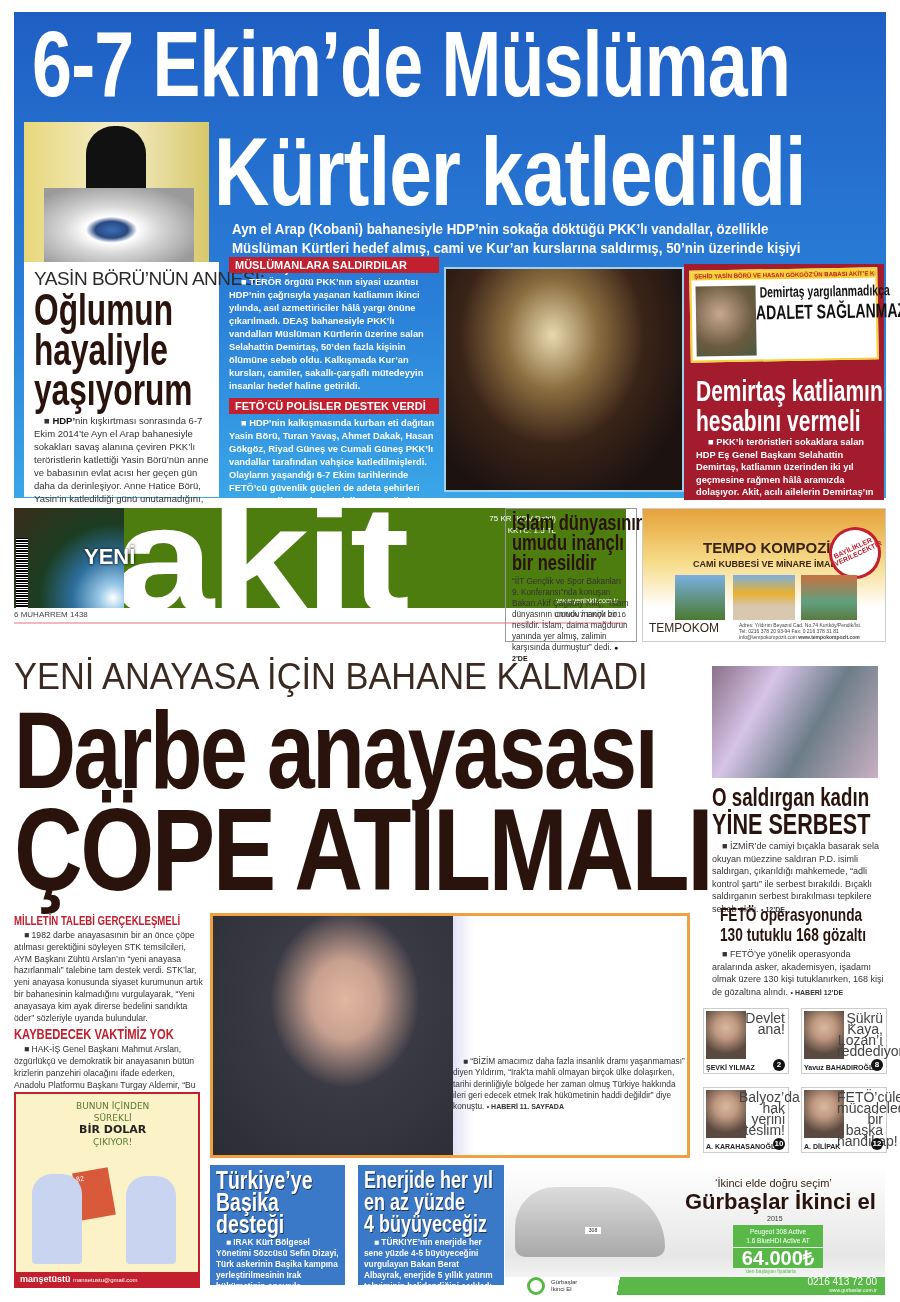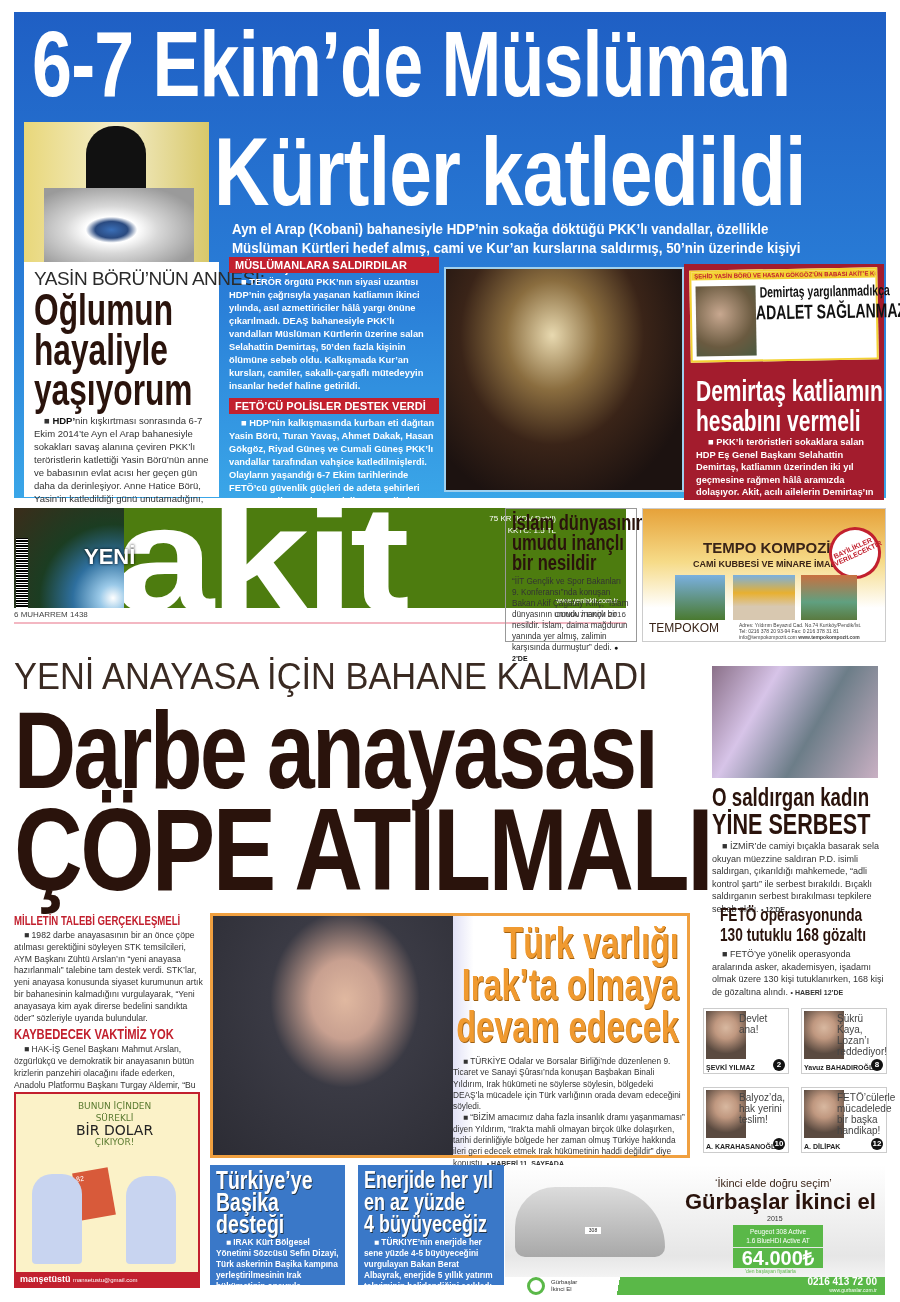--- a/index.html
+++ b/index.html
@@ -48,21 +48,21 @@
 #cartoon{left:14px;top:1092px;width:186px;height:196px;background:#fbf2c8;border:2px solid #c2202e}
 #mansetustu{left:0;bottom:0;width:100%;height:14px;background:#c2202e;color:#fff;font-size:9px;font-weight:bold;padding-left:4px;line-height:14px}
 
 #yil{left:210px;top:913px;width:480px;height:245px;border:3px solid #f0a040;background:linear-gradient(90deg,#6a5ab0 0%,#9a9ae0 40%,#fff 55%)}
 #yil-photo{left:0;top:0;width:240px;height:239px;background:radial-gradient(ellipse at 55% 35%,#e0b8a0 0%,#c8a090 18%,#3a3a44 40%,#2c2c34 100%)}
 #yil-body{left:240px;top:140px;width:232px}
 .dark-txt{font-size:9px;line-height:12.5px;color:#333;text-indent:10px}
 
 .colm{width:86px;height:66px;border:1px solid #ccc;background:#fff;position:absolute}
 .colm .ph{position:absolute;left:2px;top:2px;width:40px;height:48px;background:radial-gradient(circle at 50% 35%,#d8b8a0 0%,#c09880 30%,#5a4a40 70%)}
-.colm .q{position:absolute;right:3px;top:4px;font-size:10px;text-align:left;color:#444;width:46px;line-height:11px}
+.colm .q{position:absolute;right:3px;top:4px;font-size:14px;text-align:right;color:#444;width:46px;line-height:11px}
 .colm .nm{position:absolute;left:2px;bottom:2px;font-size:7px;font-weight:bold;color:#222;white-space:nowrap}
 .colm .pg{position:absolute;right:3px;bottom:2px;width:12px;height:12px;border-radius:50%;background:#111;color:#fff;font-size:8px;text-align:center;line-height:12px;font-weight:bold}
 
 .bbox{position:absolute;top:1165px;height:120px;background:#3a78c8;padding:4px 6px}
 .bb-head{color:#fff;font-weight:bold;font-size:26px;line-height:22px;transform:scaleX(0.75);transform-origin:left top;white-space:nowrap;text-shadow:1px 1px 0 #234}
 .bb-body{color:#fff;font-weight:bold;font-size:9px;line-height:12px;text-indent:10px}
 
 #car{left:505px;top:1165px;width:380px;height:130px;background:linear-gradient(180deg,#fff 0%,#e6e6e6 70%,#fff 100%)}
 #carshape{left:10px;top:22px;width:150px;height:70px;background:linear-gradient(180deg,#dcdcdc,#a8a8a8);border-radius:40px 60px 10px 10px}
 .green{color:#fff;background:#5ab848}
@@ -166,38 +166,32 @@
   <div class="brown-sub">MİLLETİN TALEBİ GERÇEKLEŞMELİ</div>
   <p class="dark-txt" style="font-size:8.6px;line-height:11.8px">■ 1982 darbe anayasasının bir an önce çöpe atılması gerektiğini söyleyen STK temsilcileri, AYM Başkanı Zühtü Arslan’ın “yeni anayasa hazırlanmalı” talebine tam destek verdi. STK’lar, yeni anayasa konusunda siyaset kurumunun artık bir bahanesinin kalmadığını vurgulayarak, “Yeni anayasaya kim ayak direrse bedelini sandıkta öder” sözleriyle uyarıda bulundular.</p>
   <div class="brown-sub" style="font-size:14px">KAYBEDECEK VAKTİMİZ YOK</div>
   <p class="dark-txt" style="font-size:8.6px;line-height:11.8px"><span>■ HAK-İŞ Genel Başkanı Mahmut Arslan, özgürlükçü ve demokratik bir anayasanın bütün krizlerin panzehiri olacağını ifade ederken, Anadolu Platformu Başkanı Turgay Aldemir, “Bu topraklarda kardeşçe yaşatacak bir anayasaya ihtiyaç var. Artık kaybedecek vaktimiz yok” görüşünü dile getirdi.</span> <b style="font-size:7px">• 11’DE</b></p>
 </div>
 
 <div id="cartoon" class="abs">
   <div class="abs" style="left:60px;top:6px;font-size:9px;color:#5a7a30;text-align:center;line-height:12px;font-family:'DejaVu Sans',sans-serif">
     <div>BUNUN İÇİNDEN</div>
     <div>SÜREKLİ</div>
-    <div style="color:#222;font-weight:normal;font-size:14px">BİR DOLAR</div>
+    <div style="color:#222;font-weight:bold;font-size:11px">BİR DOLAR</div>
     <div>ÇIKIYOR!</div>
   </div>
   <div class="abs" style="left:60px;top:76px;width:36px;height:48px;background:#d85a3a;transform:rotate(-10deg);color:#fff;font-size:7px;padding:3px">82</div>
   <div class="abs" style="left:16px;top:80px;width:50px;height:90px;background:#c8d4f0;border-radius:20px 20px 4px 4px"></div>
   <div class="abs" style="left:110px;top:82px;width:50px;height:88px;background:#c8d4f0;border-radius:20px 20px 4px 4px"></div>
   <div id="mansetustu" class="abs"><span>manşetüstü</span> <span style="font-size:6px;font-weight:normal">mansetustu@gmail.com</span></div>
 </div>
 
 <div id="yil" class="abs">
   <div id="yil-photo" class="abs"></div>
-  <div class="abs" style="right:8px;top:6px;text-align:right">
-    <div style="color:#f09a30;font-weight:bold;font-size:44px;line-height:42px;transform:scaleX(0.74);transform-origin:right top;white-space:nowrap;text-shadow:1px 1px 0 #a06010">Türk varlığı</div>
-    <div style="color:#f09a30;font-weight:bold;font-size:44px;line-height:42px;transform:scaleX(0.74);transform-origin:right top;white-space:nowrap;text-shadow:1px 1px 0 #a06010">Irak’ta olmaya</div>
-    <div style="color:#f09a30;font-weight:bold;font-size:44px;line-height:42px;transform:scaleX(0.74);transform-origin:right top;white-space:nowrap;text-shadow:1px 1px 0 #a06010">devam edecek</div>
-  </div>
   <div id="yil-body" class="abs">
-    <p class="dark-txt" style="font-size:8.3px;line-height:11.3px">■ TÜRKİYE Odalar ve Borsalar Birliği’nde düzenlenen 9. Ticaret ve Sanayi Şûrası’nda konuşan Başbakan Binali Yıldırım, Irak hükümeti ne söylerse söylesin, bölgedeki DEAŞ’la mücadele için Türk varlığının orada devam edeceğini söyledi.</p>
     <p class="dark-txt" style="font-size:8.3px;line-height:11.3px"><span>■ “BİZİM amacımız daha fazla insanlık dramı yaşanmaması” diyen Yıldırım, “Irak’ta mahli olmayan birçok ülke dolaşırken, tarihi derinliğiyle bölgede her zaman olmuş Türkiye hakkında ileri geri edecek etmek Irak hükümetinin haddi değildir” diye konuştu.</span> <b style="font-size:7px">• HABERİ 11. SAYFADA</b></p>
   </div>
 </div>
 
 <div class="colm" style="left:703px;top:1008px">
   <div class="ph"></div>
   <div class="q">Devlet ana!</div>
   <div class="nm">ŞEVKİ YILMAZ</div>
   <div class="pg">2</div>
 </div>
@@ -242,15 +236,15 @@
   <div class="abs" style="left:262px;top:50px;font-size:7px;color:#333">2015</div>
   <div class="abs green" style="left:228px;top:60px;width:90px;font-size:6.5px;text-align:center;padding:2px;line-height:9px">
     <div>Peugeot 308 Active</div>
       <div>1.6 BlueHDI Active AT</div>
   </div>
   <div class="abs green" style="left:228px;top:83px;width:90px;font-size:20px;text-align:center;font-weight:bold;line-height:20px">64.000₺</div>
   <div class="abs" style="left:240px;top:103px;font-size:5px;color:#5ab848">’den başlayan fiyatlarla</div>
   <div class="abs" style="left:0;top:112px;width:380px;height:18px;background:linear-gradient(100deg,#fff 0 30%,#5ab848 30% 100%)"></div>
   <div class="abs" style="left:22px;top:112px;width:18px;height:18px;border:3px solid #5ab848;border-radius:50%"></div>
   <div class="abs" style="left:46px;top:114px;font-size:6px;color:#333;line-height:7px;width:40px">Gürbaşlar İkinci El</div>
-  <div class="abs" style="right:8px;top:111px;font-size:10px;color:#fff;font-weight:bold">0216 413 72 00</div>
+  <div class="abs" style="right:8px;top:111px;font-size:10px;color:#fff;font-weight:normal">0216 413 72 00</div>
   <div class="abs" style="right:8px;top:122px;font-size:5px;color:#fff">www.gurbaslar.com.tr</div>
 </div>
 
 </body></html>

